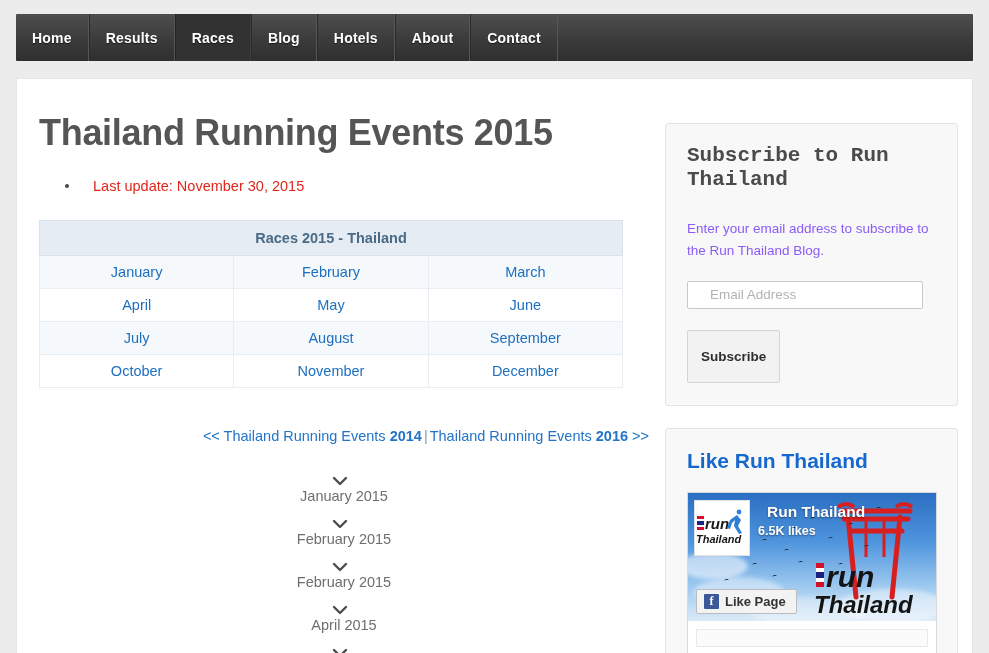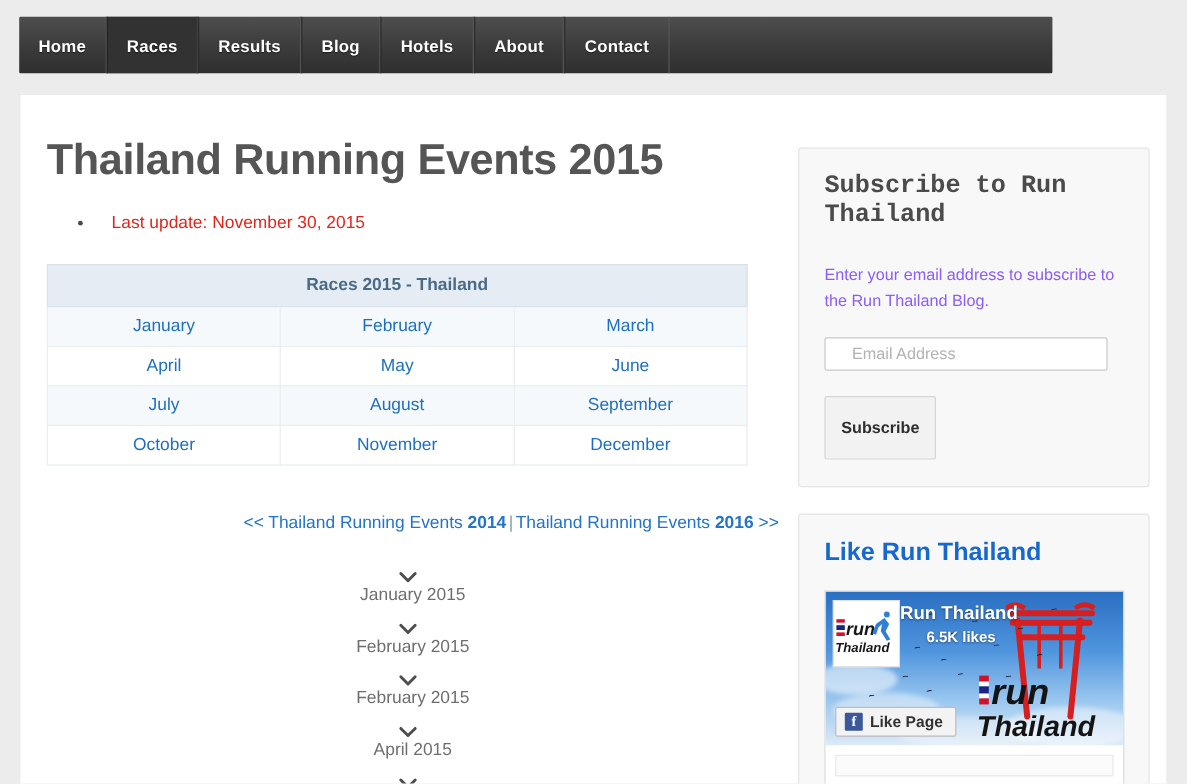--- a/index.html
+++ b/index.html
@@ -13,21 +13,21 @@
   #page {
     position: relative;
     width: 989px; height: 653px;
     background: #ececec;
   }
 
   
   .navbar {
     position: absolute;
     left: 16px; top: 14px;
-    width: 861px; height: 47px;
+    width: 957px; height: 47px;
     background: linear-gradient(to bottom, #4e4e4e 0%, #3b3b3b 55%, #2f2f2f 100%);
     display: flex;
     align-items: stretch;
     border-radius: 1px;
   }
   .nav-item {
     display: flex;
     align-items: center;
     padding: 0 16px;
     color: #ffffff;
@@ -250,30 +250,30 @@
     left: 6px; top: 7px;
     width: 56px; height: 56px;
     background: #ffffff;
     border: 1px solid #e2e2e2;
     display: flex;
     align-items: center;
     justify-content: center;
   }
   .fb-pagename {
     position: absolute;
-    left: 62px; top: 10px;
+    left: 79px; top: 10px;
     color: #ffffff;
     font-size: 15.5px;
     font-weight: bold;
     text-shadow: 0 1px 2px rgba(0,0,0,0.45);
     white-space: nowrap;
   }
   .fb-likes {
     position: absolute;
-    left: 84px; top: 31px;
+    left: 70px; top: 31px;
     color: #ffffff;
     font-size: 12.5px;
     font-weight: bold;
     text-shadow: 0 1px 2px rgba(0,0,0,0.45);
     white-space: nowrap;
   }
   .fb-like-btn {
     position: absolute;
     left: 8px; bottom: 7px;
     display: flex;
@@ -318,25 +318,25 @@
 </style>
 </head>
 <body>
 
 <div id="page">
 
   <div class="navbar">
     <div class="nav-item">
         <span>Home</span>
       </div>
+    <div class="nav-item">
+        <span>Results</span>
+      </div>
     <div class="nav-item active">
         <span>Races</span>
-      </div>
-    <div class="nav-item">
-        <span>Results</span>
       </div>
     <div class="nav-item">
         <span>Blog</span>
       </div>
     <div class="nav-item">
         <span>Hotels</span>
       </div>
     <div class="nav-item">
         <span>About</span>
       </div>

